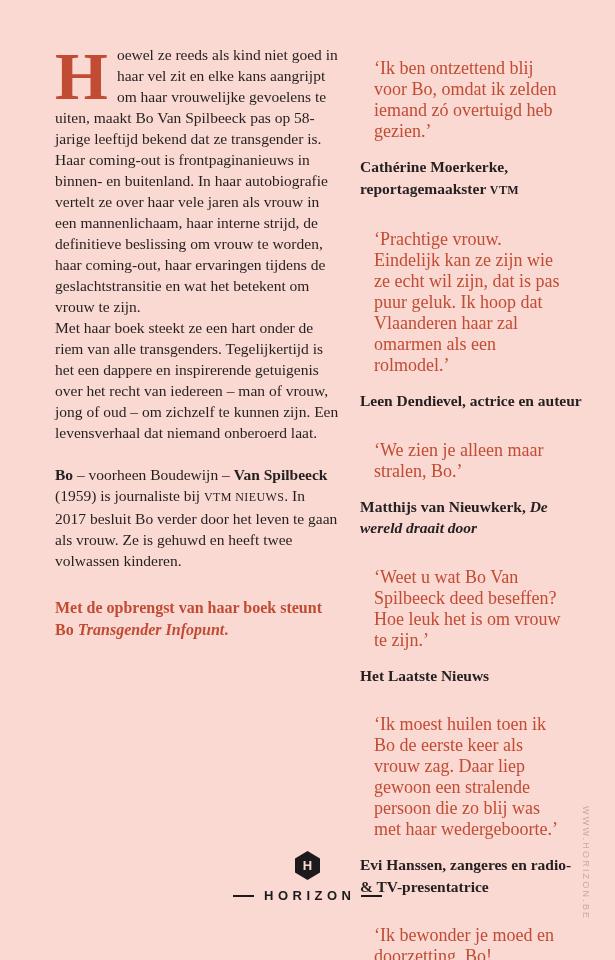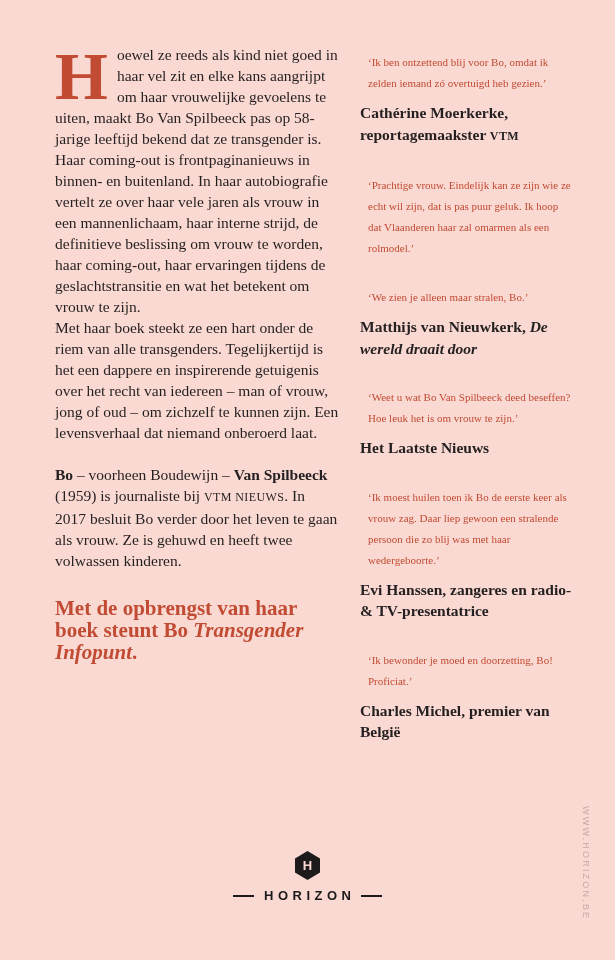--- a/index.html
+++ b/index.html
@@ -23,26 +23,26 @@
     margin:5px 9px 0 0;
   }
   .b { font-weight:bold;margin-top:44px; }
   .it { font-style:italic; }
   .caps { font-size:12px; letter-spacing:0.4px; }
   .bio { margin-top:21px; }
   .note {
     margin:26px 0 0 0;
     color:#c24b33;
     font-weight:bold;
-    font-size:21px; line-height:22px;
+    font-size:16px; line-height:22px;
   }
   
   .quotes { position:absolute; left:360px; top:44px; width:222px; }
   .quote { margin-bottom:28px; }
-  .q-text { margin:8px; color:#c24b33; font-size:11px; line-height:21px; }
+  .q-text { margin:14px; color:#c24b33; font-size:18px; line-height:21px; }
   .q-attr { margin:2px 0 0 0; font-weight:bold; font-size:15.5px; line-height:21.5px; color:#241f20; }
   
   .footer { position:absolute; left:0; top:851px; width:100%; text-align:center; }
   .hex {
     display:inline-flex; align-items:center; justify-content:center;
     width:25px; height:29px;
     background:#1d1a1b;
     clip-path:polygon(50% 0, 100% 26%, 100% 74%, 50% 100%, 0 74%, 0 26%);
     color:#f9d9d2;
     font-family:"Liberation Sans", sans-serif;
@@ -80,20 +80,21 @@
 
   <div class="quotes">
 
     <div class="quote">
       <p class="q-text">‘Ik ben ontzettend blij voor Bo, omdat ik zelden iemand zó overtuigd heb gezien.’</p>
       <p class="q-attr"><span>Cathérine Moerkerke, reportagemaakster </span><span class="caps">VTM</span></p>
     </div>
 
     <div class="quote">
       <p class="q-text">‘Prachtige vrouw. Eindelijk kan ze zijn wie ze echt wil zijn, dat is pas puur geluk. Ik hoop dat Vlaanderen haar zal omarmen als een rolmodel.’</p>
+      <p class="q-attr"><span>Leen Dendievel, actrice en auteur</span></p>
     </div>
 
     <div class="quote">
       <p class="q-text">‘We zien je alleen maar stralen, Bo.’</p>
       <p class="q-attr"><span>Matthijs van Nieuwkerk, </span><span class="it">De wereld draait door</span></p>
     </div>
 
     <div class="quote">
       <p class="q-text">‘Weet u wat Bo Van Spilbeeck deed beseffen? Hoe leuk het is om vrouw te zijn.’</p>
       <p class="q-attr"><span>Het Laatste Nieuws</span></p>

